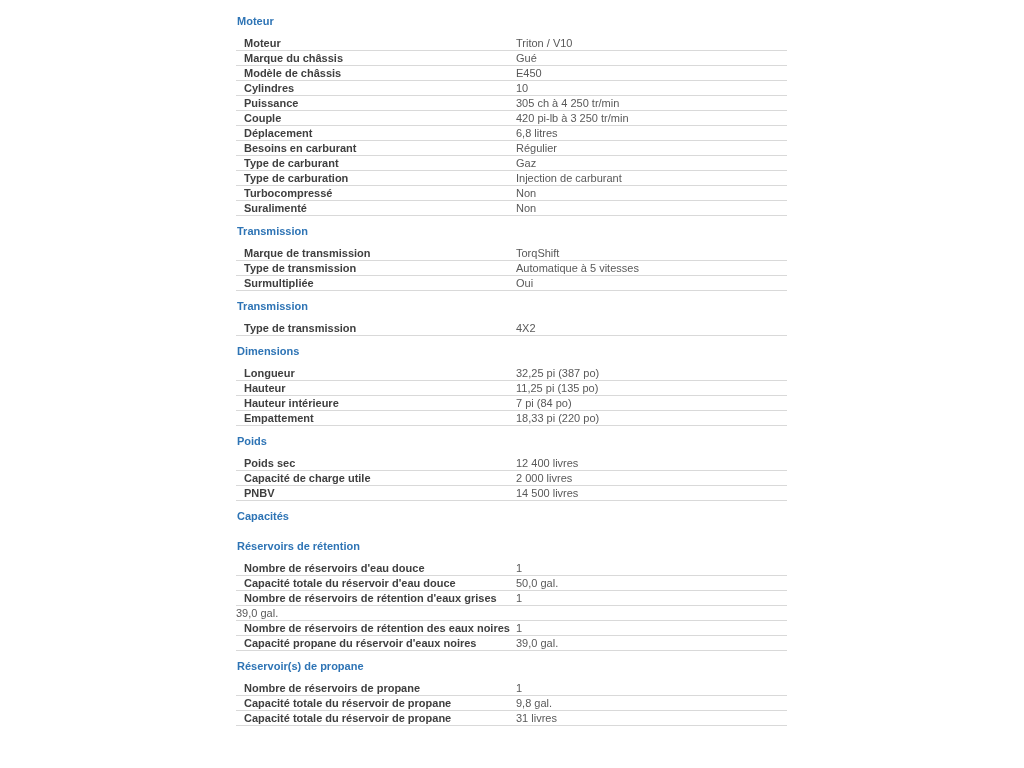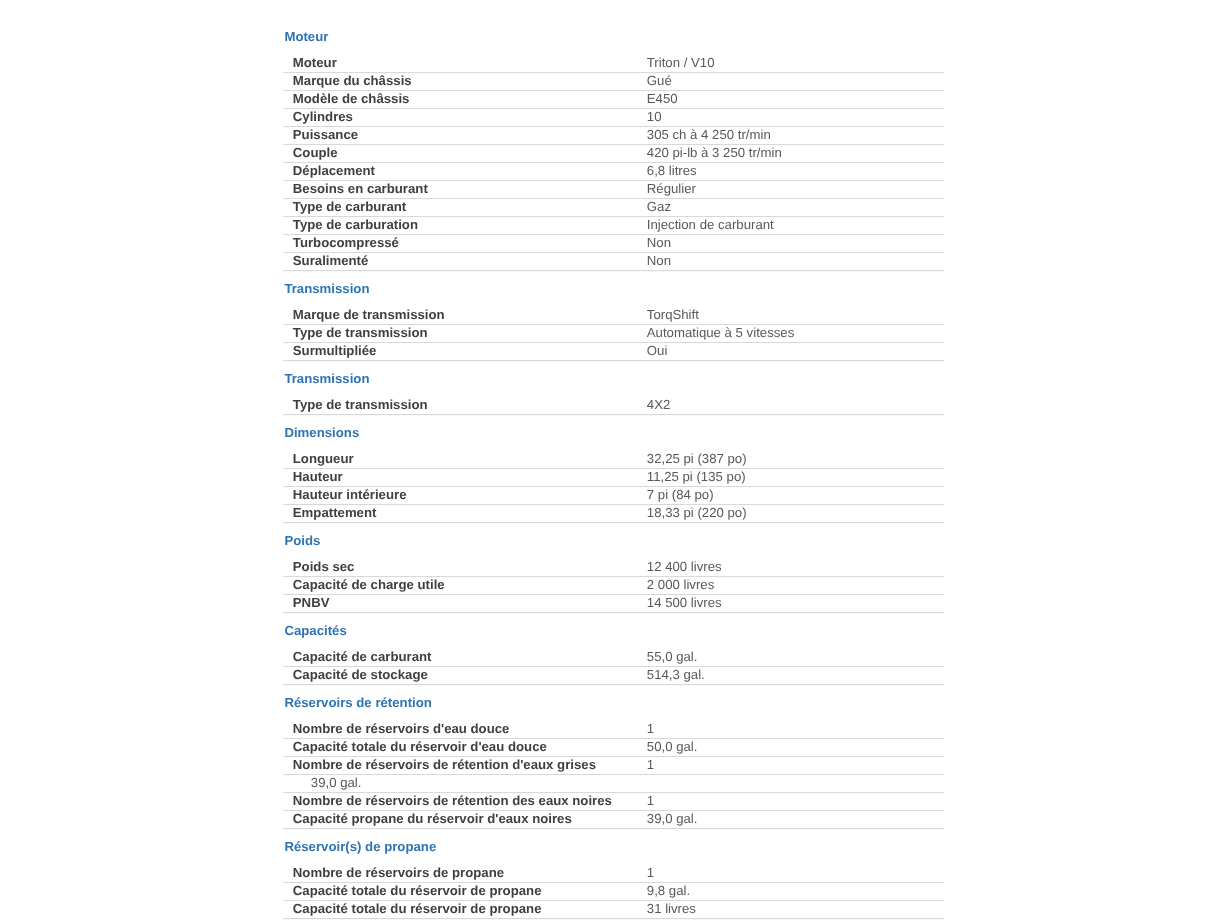--- a/index.html
+++ b/index.html
@@ -7,21 +7,21 @@
     padding: 0;
     background: #ffffff;
     width: 1024px;
     height: 768px;
     overflow: hidden;
     font-family: "Liberation Sans", sans-serif;
   }
   .sheet {
     position: absolute;
     left: 236px;
-    top: 16px;
+    top: 6px;
     width: 551px;
   }
   .section-title {
     margin: 0;
     padding: 9px 0 8px 1px;
     font-size: 11px;
     line-height: 13px;
     font-weight: bold;
     color: #2e74b5;
   }
@@ -42,21 +42,20 @@
     color: #3f3f3f;
     white-space: nowrap;
     overflow: hidden;
   }
   .row .value {
     flex: 1 1 auto;
     font-size: 11px;
     color: #595959;
     white-space: nowrap;
     overflow: hidden;
-    margin-left: 23px;
   }
 </style>
 </head>
 <body>
 
 <main class="sheet">
     <section class="spec-section">
       <h3 class="section-title">Moteur</h3>
       <div class="rows">
         <div class="row">
@@ -168,30 +167,20 @@
           <span class="value">2 000 livres</span>
         </div>
         <div class="row">
           <span class="label">PNBV</span>
           <span class="value">14 500 livres</span>
         </div>
       </div>
     </section>
     <section class="spec-section">
       <h3 class="section-title">Capacités</h3>
-      <div class="rows">
-        <div class="row">
-          <span class="label">Capacité de carburant</span>
-          <span class="value">55,0 gal.</span>
-        </div>
-        <div class="row">
-          <span class="label">Capacité de stockage</span>
-          <span class="value">514,3 gal.</span>
-        </div>
-      </div>
     </section>
     <section class="spec-section">
       <h3 class="section-title">Réservoirs de rétention</h3>
       <div class="rows">
         <div class="row">
           <span class="label">Nombre de réservoirs d'eau douce</span>
           <span class="value">1</span>
         </div>
         <div class="row">
           <span class="label">Capacité totale du réservoir d'eau douce</span>

